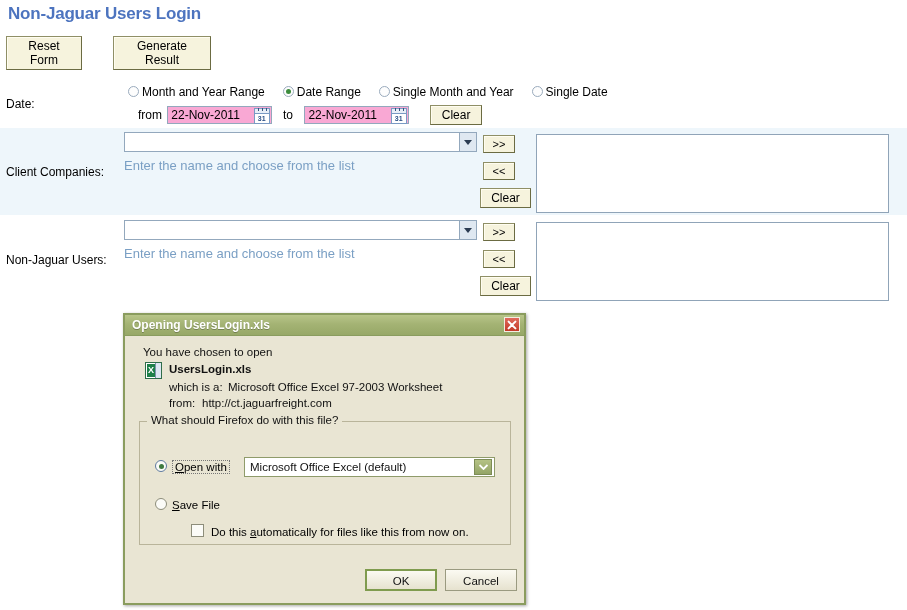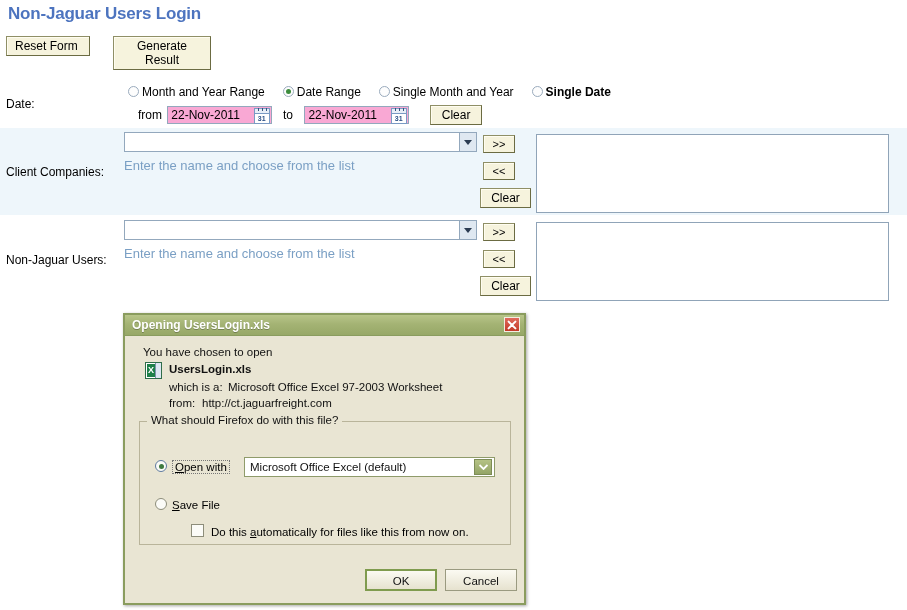--- a/index.html
+++ b/index.html
@@ -18,30 +18,30 @@
   }
 
   
   .btn{
     background:#f6f3dd;border:1px solid #6b6b42;
     border-top-color:#8f8f66;border-left-color:#8f8f66;
     font-family:"Liberation Sans",sans-serif;font-size:12px;color:#000;
     padding:2px 8px;cursor:pointer;line-height:14px;
     box-shadow:inset 1px 1px 0 #fffdf0;
   }
-  #reset-form-btn{position:absolute;left:6px;top:36px;width:84px;text-align:left;}
+  #reset-form-btn{position:absolute;left:6px;top:36px;width:76px;text-align:center;}
   #generate-result-btn{position:absolute;left:113px;top:36px;width:98px;text-align:center;}
 
   
   .row-label{position:absolute;font-size:12px;color:#000;}
 
   #date-label{left:6px;top:97px;}
   .radio-group{position:absolute;left:128px;top:84px;width:760px;height:18px;}
   .radio-item{display:inline-block;margin-right:18px;vertical-align:middle;white-space:nowrap;}
-  .radio-item:last-child{margin-right:0;font-weight:bold;}
+  .radio-item:last-child{margin-right:0;}
   .rb{
     display:inline-block;width:11px;height:11px;border-radius:50%;
     border:1px solid #9aabbd;background:#fdfdfd;vertical-align:-1px;
     margin-right:3px;position:relative;box-sizing:border-box;
   }
   .rb.on::after{
     content:"";position:absolute;left:2px;top:2px;width:5px;height:5px;
     border-radius:50%;background:#3c8c3c;
   }
   .rb-text{font-size:12px;}

